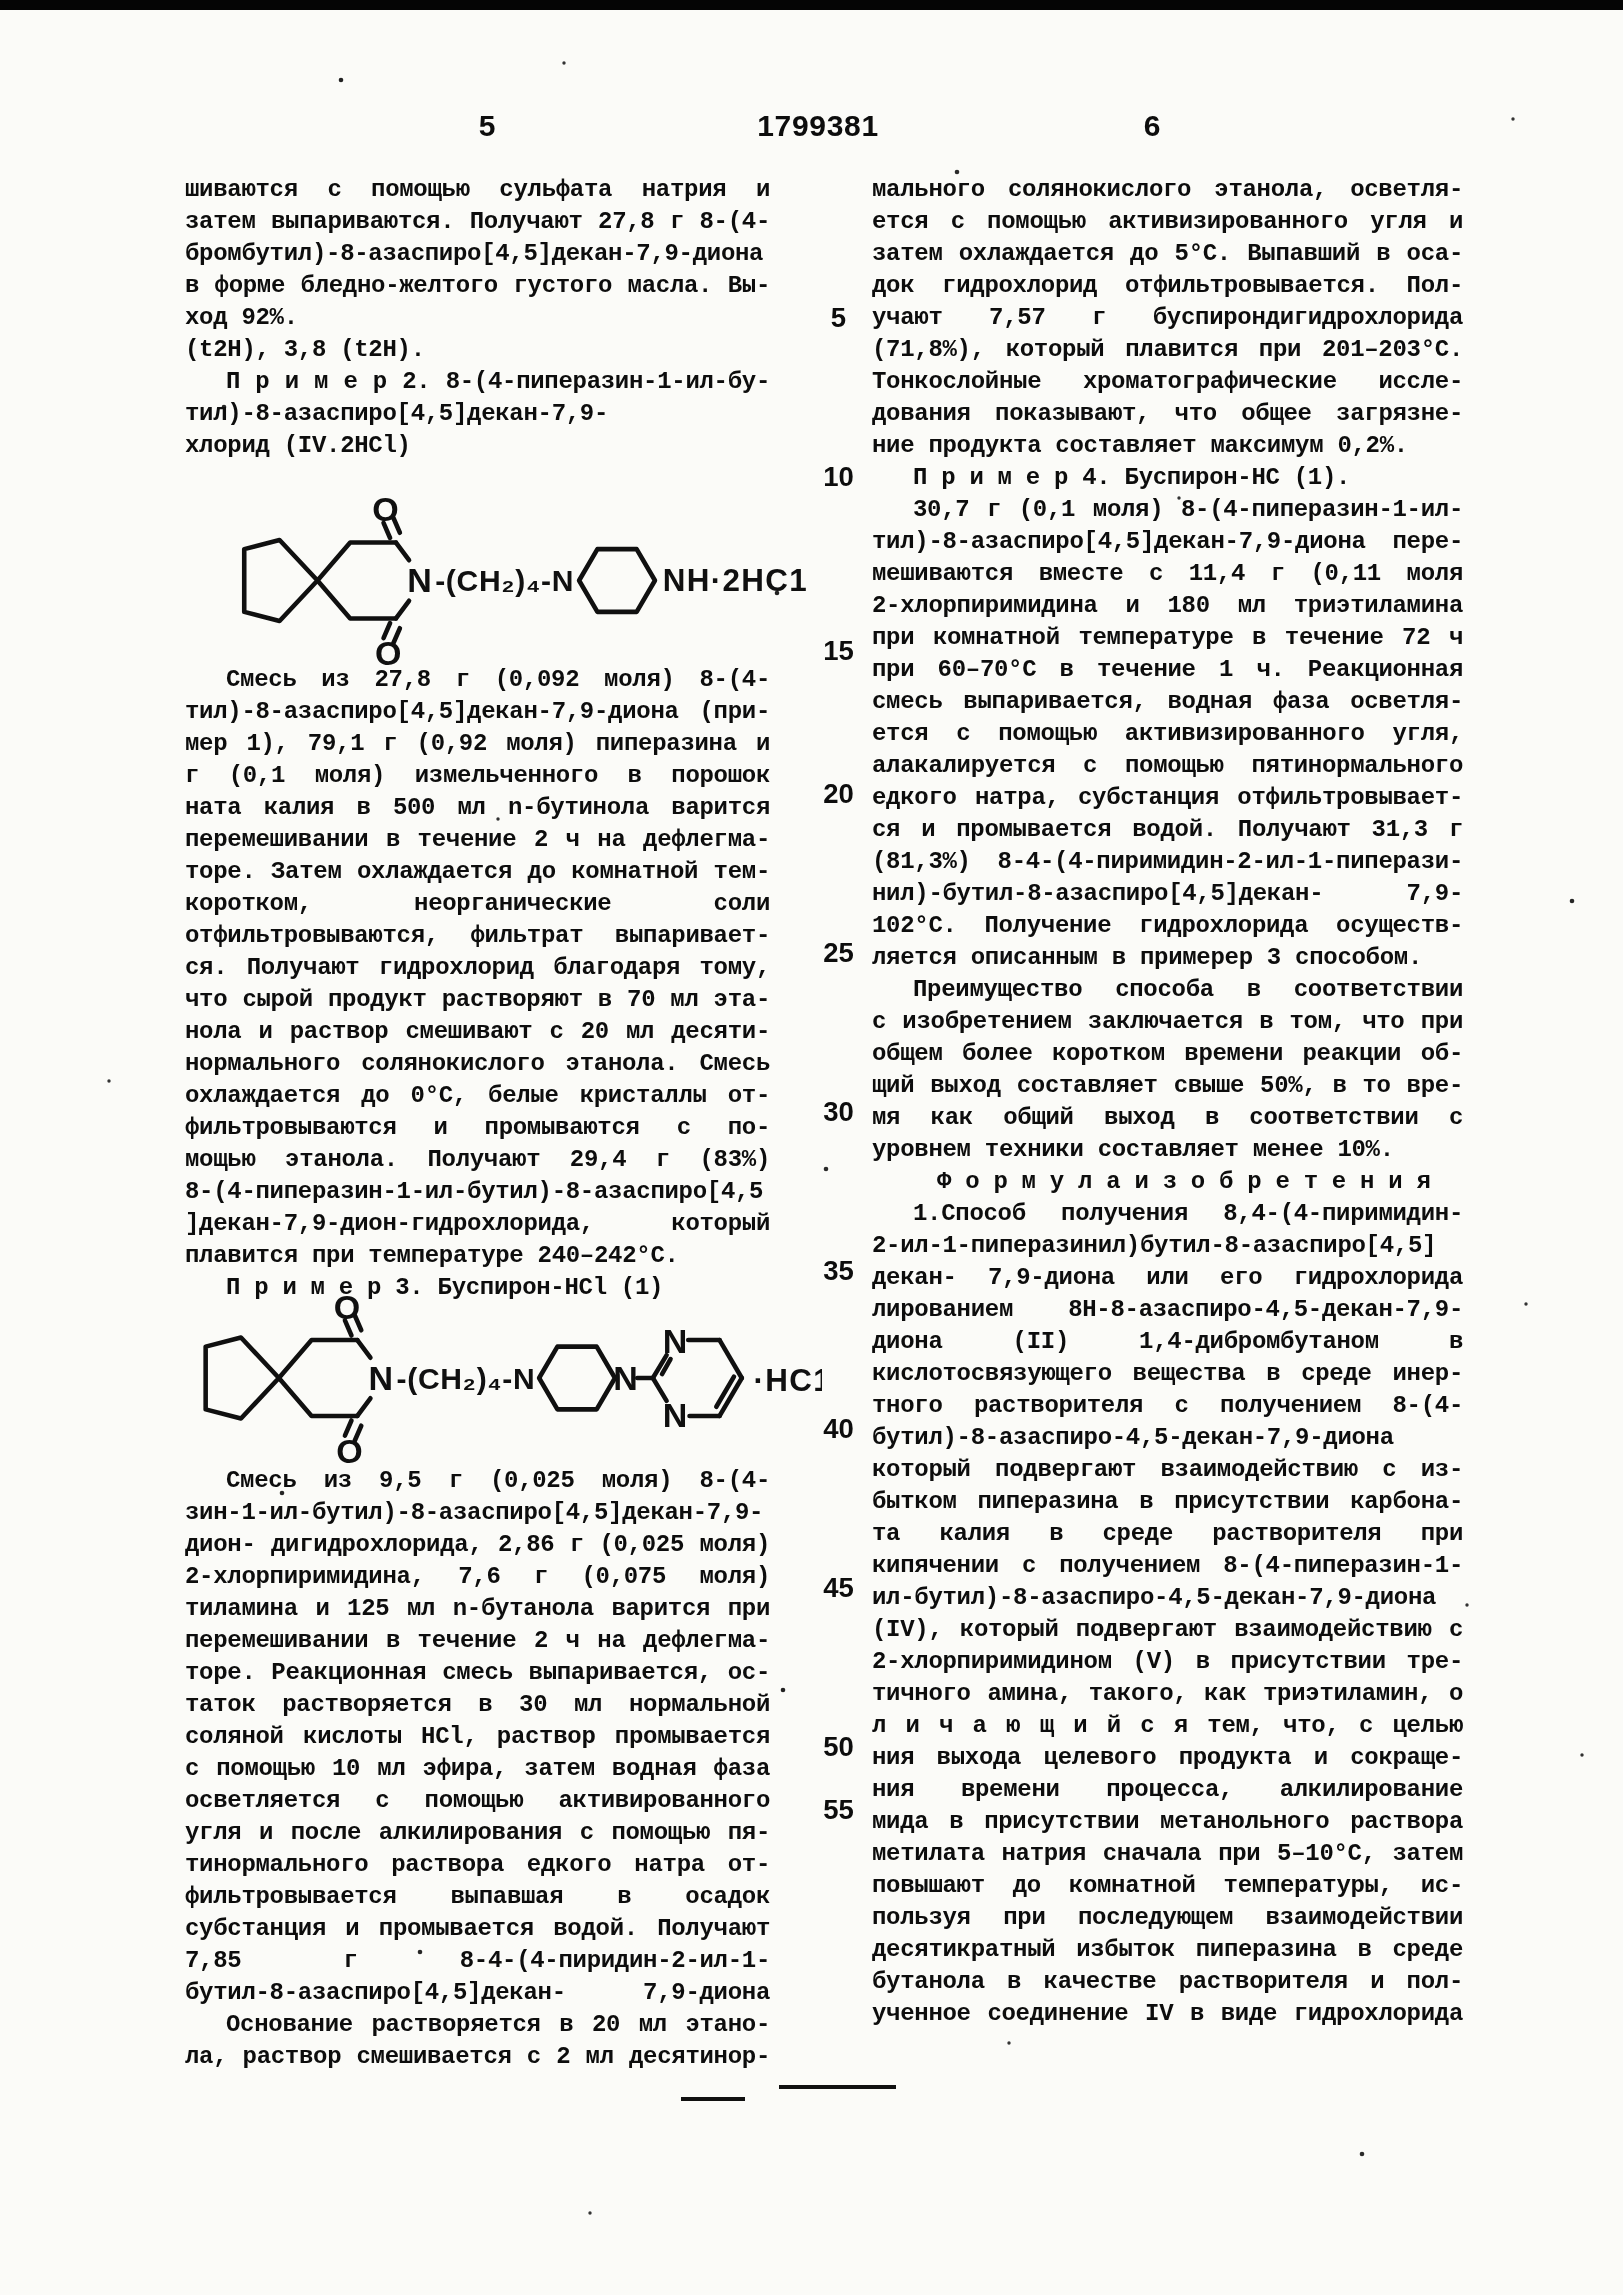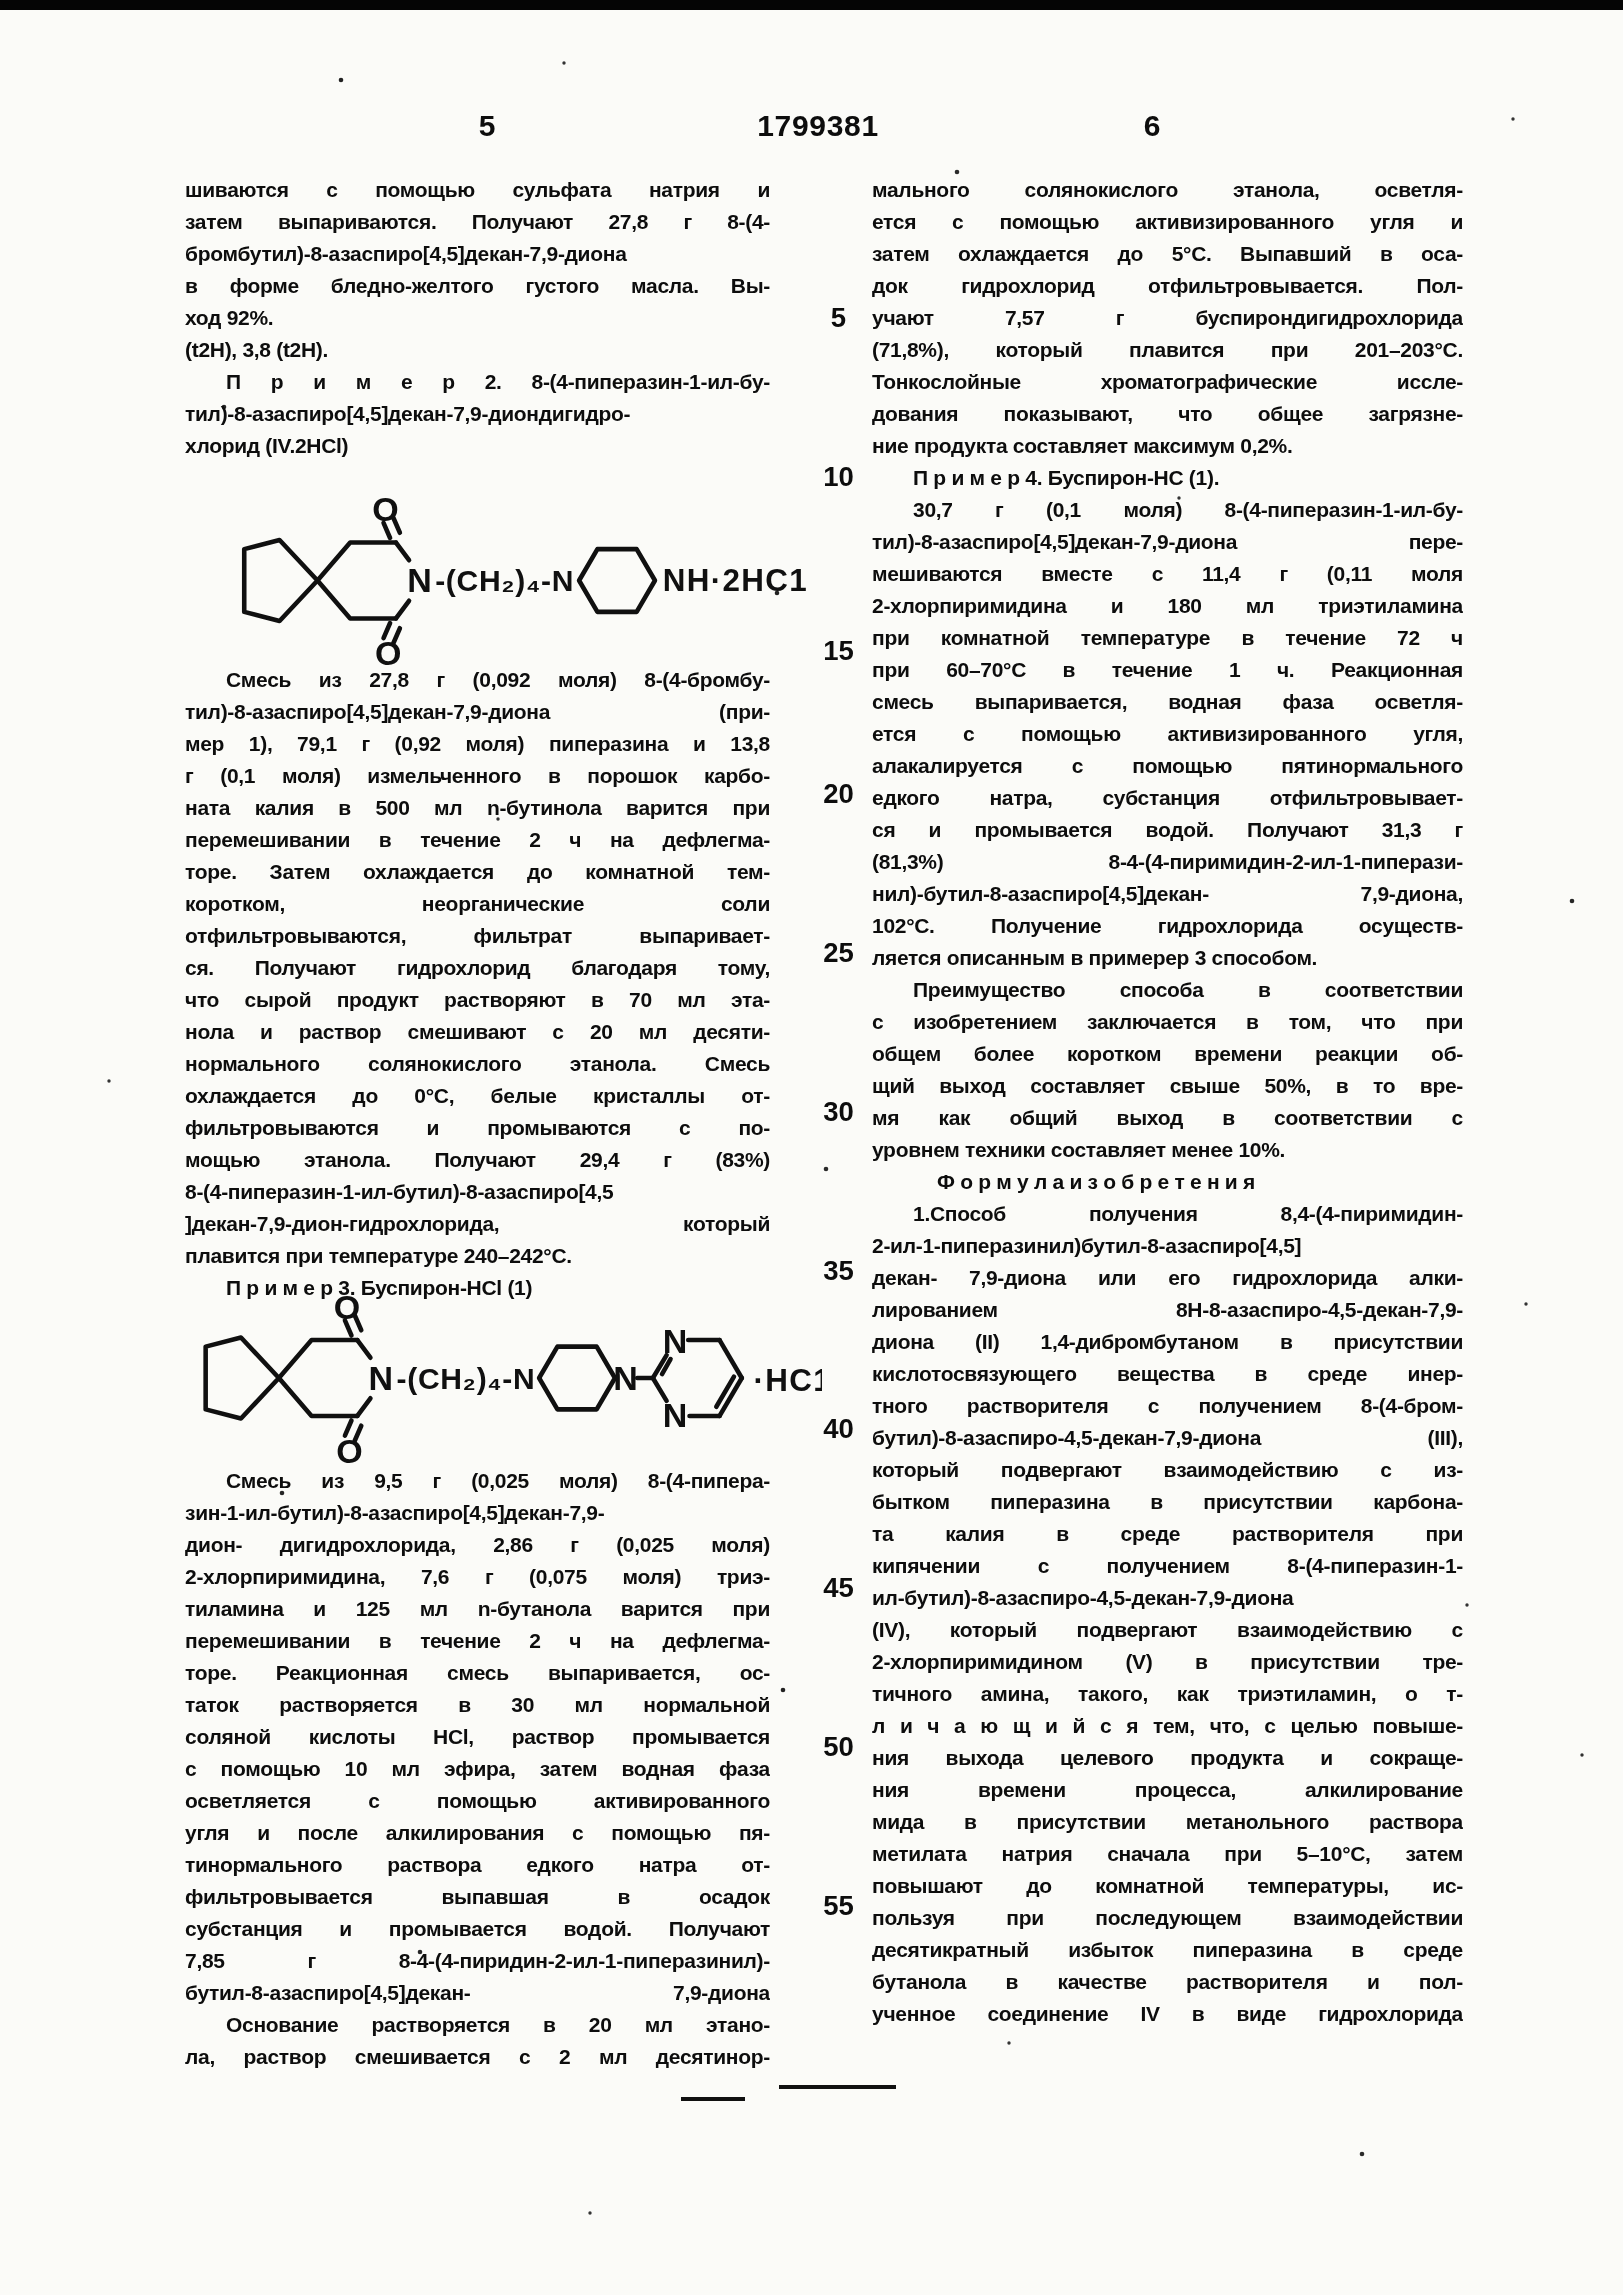--- a/index.html
+++ b/index.html
@@ -3,21 +3,21 @@
 <meta charset="utf-8">
 <style>
   html,body{margin:0;padding:0;background:#8a8a8a;}
   .page{position:relative;width:1623px;height:2295px;background:#fbfbf8;overflow:hidden;
         font-family:"Liberation Sans","DejaVu Sans",sans-serif;font-weight:700;color:#0d0d0d;}
   .topbar{position:absolute;left:0;top:0;width:1623px;height:9.8px;background:#050505;}
   .hdr{position:absolute;top:109px;font-size:30px;letter-spacing:0.7px;}
   .hdr.pl{left:458px;width:59px;text-align:center;}
   .hdr.pn{left:736px;width:164px;text-align:center;}
   .hdr.pr{left:1123px;width:59px;text-align:center;}
-  .col{position:absolute;font-size:21px;line-height:32px;letter-spacing:-0.3px;}
+  .col{position:absolute;font-size:24px;line-height:32px;letter-spacing:-0.3px;font-family:Liberation Mono, monospace;}
   .colL{left:185px;width:585px;}
   .colR{left:872px;width:591px;}
   .line{height:32px;overflow:hidden;text-align:justify;text-align-last:justify;}
   .line.nj{text-align:center;text-align-last:left;}
   .line.ind{text-indent:41px;}
   .line.ind2{text-indent:65px;}
   .gnum{position:absolute;left:806px;width:65px;text-align:center;font-size:27.5px;}
   .struct{position:absolute;}
   .bond{stroke:#101010;stroke-width:7;fill:none;stroke-linecap:round;stroke-linejoin:round;}
   .atom{font-family:"Liberation Sans","DejaVu Sans",sans-serif;font-weight:700;font-size:52px;fill:#101010;}
@@ -49,21 +49,21 @@
   <div class="gnum" style="top:302px">5</div>
   <div class="gnum" style="top:461px">10</div>
   <div class="gnum" style="top:635px">15</div>
   <div class="gnum" style="top:778px">20</div>
   <div class="gnum" style="top:937px">25</div>
   <div class="gnum" style="top:1096px">30</div>
   <div class="gnum" style="top:1255px">35</div>
   <div class="gnum" style="top:1413px">40</div>
   <div class="gnum" style="top:1572px">45</div>
   <div class="gnum" style="top:1731px">50</div>
-  <div class="gnum" style="top:1890px">55</div>
+  <div class="gnum" style="top:1794px">55</div>
 
   <div class="col colL" style="top:174px">
     <div class="line">шиваются с помощью сульфата натрия и</div>
     <div class="line">затем выпариваются. Получают 27,8 г 8-(4-</div>
     <div class="line">бромбутил)-8-азаспиро[4,5]декан-7,9-диона</div>
     <div class="line">в форме бледно-желтого густого масла. Вы-</div>
     <div class="line nj">ход 92%.</div>
     <div class="line nj">(t2H), 3,8 (t2H).</div>
     <div class="line ind">П р и м е р 2. 8-(4-пиперазин-1-ил-бу-</div>
     <div class="line">тил)-8-азаспиро[4,5]декан-7,9-диондигидро-</div>

